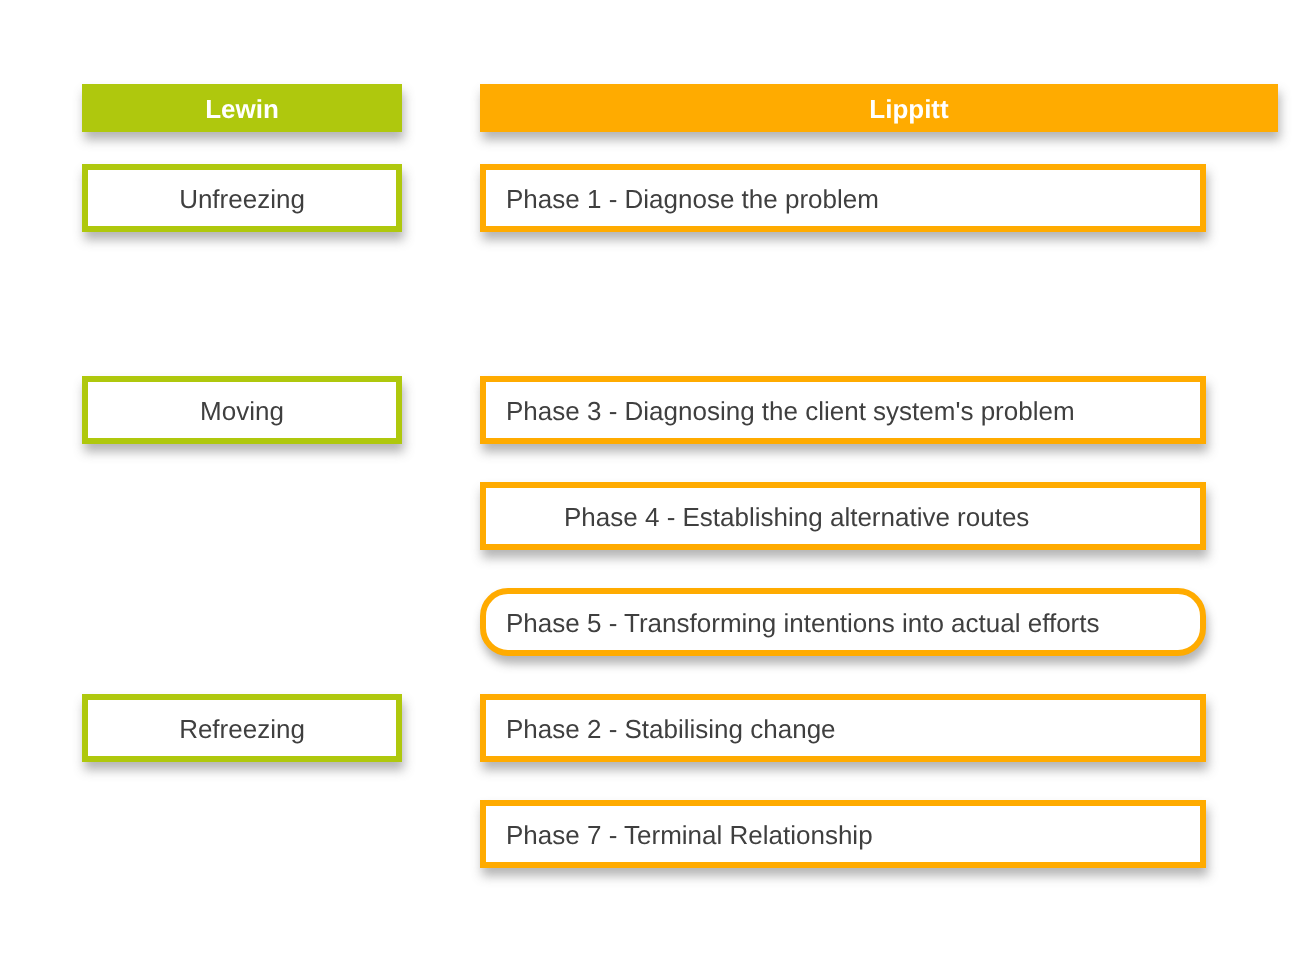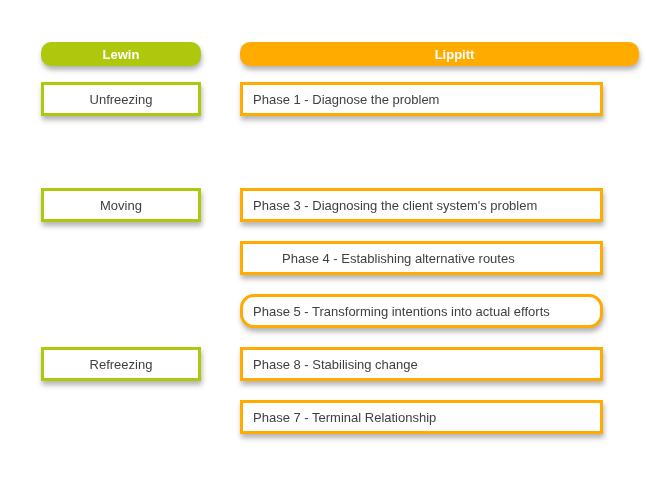--- a/index.html
+++ b/index.html
@@ -24,21 +24,20 @@
   .hdr {
     position: absolute;
     height: 24px;
     display: flex;
     align-items: center;
     justify-content: center;
     font-size: 13px;
     font-weight: bold;
     color: var(--header-text, #FFFFFF);
     box-shadow: 1px 4px 5px rgba(90,90,90,0.45);
-    border-radius: 10px;
   }
   .hdr.green  { background: var(--lewin-green, #AFC80D); }
   .hdr.orange { background: var(--lippitt-orange, #FFAB00); }
   .box {
     position: absolute;
     height: 34px;
     box-sizing: border-box;
     background: #FFFFFF;
     display: flex;
     align-items: center;
@@ -95,19 +94,19 @@
   <div class="box orange-box row-3">
     <span>Phase 3 - Diagnosing the client system's problem</span>
   </div>
   <div class="box orange-box row-4">
     <span>Phase 4 - Establishing alternative routes</span>
   </div>
   <div class="box orange-box row-5">
     <span>Phase 5 - Transforming intentions into actual efforts</span>
   </div>
   <div class="box orange-box row-6">
-    <span>Phase 8 - Stabilising change</span>
+    <span>Phase 2 - Stabilising change</span>
   </div>
   <div class="box orange-box row-7">
     <span>Phase 7 - Terminal Relationship</span>
   </div>
 
 </div>
 
 </body></html>

